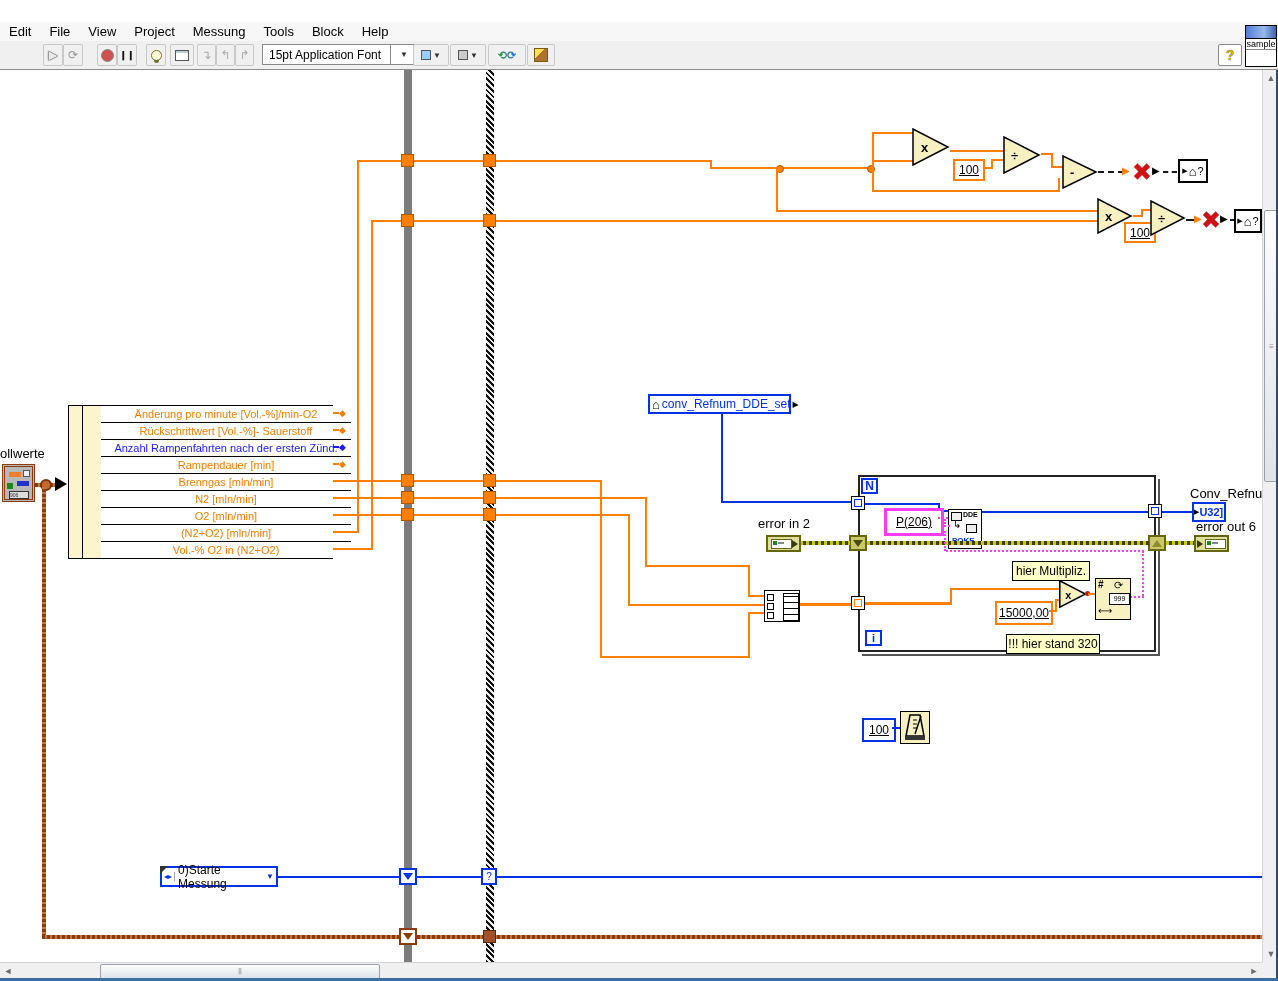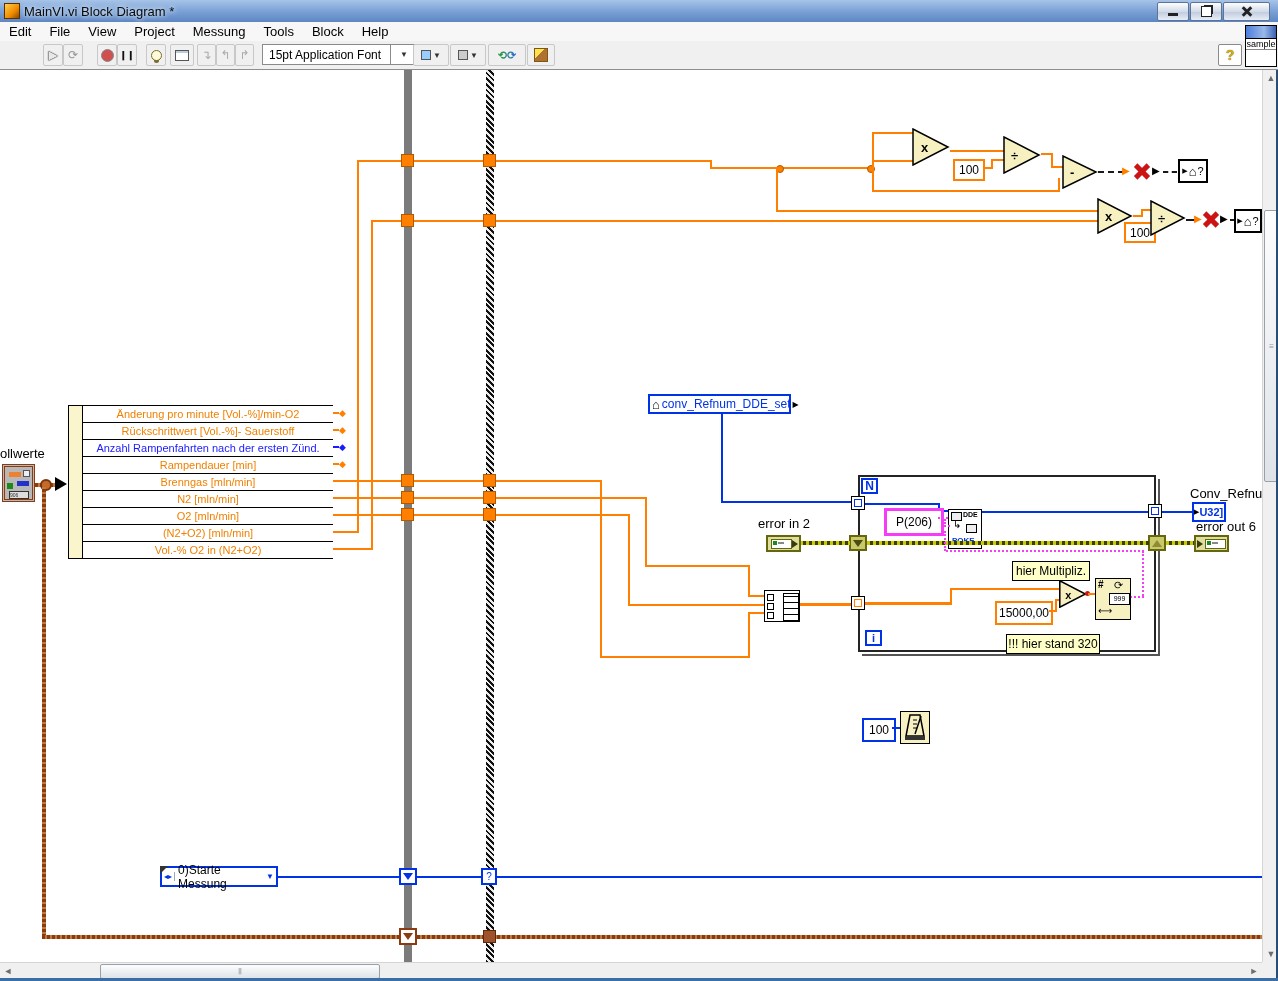--- a/index.html
+++ b/index.html
@@ -34,21 +34,21 @@
   .v-bl{width:2px;background:#0033E6;}
   .h-bk{border-top:2px dashed #1a1a1a;height:0;}
   .h-pk{border-top:2px dotted #F63CF6;height:0;}
   .v-pk{border-left:2px dotted #F63CF6;width:0;}
   .err-h{height:4px;background:repeating-linear-gradient(90deg,#caca00 0 3px,#3f3f00 3px 6px);}
   .brn-h{height:4px;background:repeating-linear-gradient(90deg,#8a3c10 0 3px,#c5773b 3px 5px);}
   .brn-v{width:4px;background:repeating-linear-gradient(0deg,#8a3c10 0 3px,#c5773b 3px 5px);}
   .dot-or{position:absolute;width:6px;height:6px;background:#FF8000;border:1px solid #b35900;border-radius:50%;}
   .dot-brn{position:absolute;width:8px;height:8px;background:#c56a2a;border:2px solid #7a3508;border-radius:50%;}
   .const{position:absolute;background:#fff;color:#000;text-align:center;
-    font-size:12px;display:flex;align-items:center;justify-content:center;}
+    font-size:12px;display:flex;align-items:center;justify-content:center;text-decoration:underline;}
   .b-or{border:2px solid #FF8000;}
   .b-bl{border:2px solid #0033E6;}
   .label-y{position:absolute;background:#FFFFC8;border:1px solid #000;color:#000;
     font-size:12px;display:flex;align-items:center;justify-content:center;white-space:nowrap;}
   .freetext{position:absolute;color:#000;font-size:13px;white-space:nowrap;}
   .tri{position:absolute;}
   .tun-sq{position:absolute;width:13px;height:13px;background:#FF8000;border:1px solid #b35900;box-sizing:border-box;}
   .tun-bx{position:absolute;width:14px;height:14px;background:#fff;border:1px solid #000;
     box-sizing:border-box;display:flex;align-items:center;justify-content:center;}
   .sr{position:absolute;width:18px;height:16px;background:#c9c96a;border:2px solid #66660f;
@@ -70,38 +70,20 @@
   .urow{position:relative;height:16px;border-bottom:1px solid #000;background:#fff;
     font-size:11px;line-height:16px;text-align:center;color:#F08000;overflow:hidden;white-space:nowrap;}
   .urow.blue{color:#1a1aff;}
   .diamond{position:absolute;font-size:9px;color:#FF8000;line-height:9px;}
 </style>
 </head>
 <body>
 
 <div id="win">
 
-  <div class="abs" id="titlebar">
-    <div class="abs" style="left:4px;top:3px;width:16px;height:16px;background:linear-gradient(135deg,#ffd24d,#f08a00 60%,#8a4a00);border:1px solid #5a3000;box-sizing:border-box;"></div>
-    <span id="title-text" style="margin-left:24px;">MainVI.vi Block Diagram *</span>
-    <div class="abs" style="right:8px;top:2px;display:flex;gap:1px;">
-      <div class="winbtn" style="width:30px;">
-          <div style="width:10px;height:3px;background:#222;margin-top:6px;"></div>
-        </div>
-      <div class="winbtn" style="width:30px;">
-          <div style="width:9px;height:9px;border:1px solid #222;background:#fff;box-shadow:2px -2px 0 -1px #222;"></div>
-        </div>
-      <div class="winbtn" style="width:45px;">
-          <div class="redx" style="position:relative;width:10px;height:10px;">
-            <div style="background:#222;top:3px;width:12px;height:3px;"></div>
-            <div style="background:#222;top:3px;width:12px;height:3px;"></div>
-          </div>
-        </div>
-    </div>
-  </div>
 
   <div class="abs" id="menubar">
     <span class="menu-item">Edit</span>
     <span class="menu-item">File</span>
     <span class="menu-item">View</span>
     <span class="menu-item">Project</span>
     <span class="menu-item">Messung</span>
     <span class="menu-item">Tools</span>
     <span class="menu-item">Block</span>
     <span class="menu-item">Help</span>
@@ -193,21 +175,21 @@
     <div class="wire brn-v" style="left:42px;top:417px;height:450px;"></div>
     <div class="wire brn-h" style="left:42px;top:865px;width:1220px;"></div>
 
     <div class="tun-frame" style="left:399px;top:858px;border:2px solid #8A3C10;">
           <div class="tri-dn" style="border-top-color:#8A3C10;"></div>
         </div>
     <div class="abs" style="left:483px;top:860px;width:13px;height:13px;background:#a0522d;border:1px solid #5a2a08;box-sizing:border-box;"></div>
 
     <div class="abs" style="left:68px;top:335px;width:265px;height:154px;border:1px solid #000;background:#FBF5CD;box-sizing:border-box;">
       <div class="abs" style="left:0;top:0;width:13px;height:152px;border-right:1px solid #000;background:#FBF5CD;"></div>
-      <div class="abs" style="left:14px;top:0;width:250px;">
+      <div class="abs" style="left:32px;top:0;width:250px;">
         <div class="urow">Änderung pro minute [Vol.-%]/min-O2</div>
         <div class="urow">Rückschrittwert [Vol.-%]- Sauerstoff</div>
         <div class="urow blue">Anzahl Rampenfahrten nach der ersten Zünd.</div>
         <div class="urow">Rampendauer [min]</div>
         <div class="urow">Brenngas [mln/min]</div>
         <div class="urow">N2 [mln/min]</div>
         <div class="urow">O2 [mln/min]</div>
         <div class="urow">(N2+O2) [mln/min]</div>
         <div class="urow" style="border-bottom:none;">Vol.-% O2 in (N2+O2)</div>
       </div>

